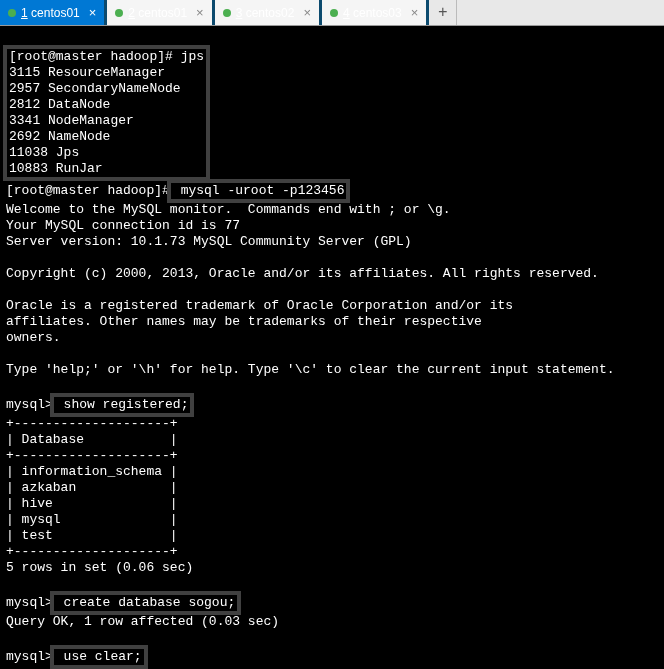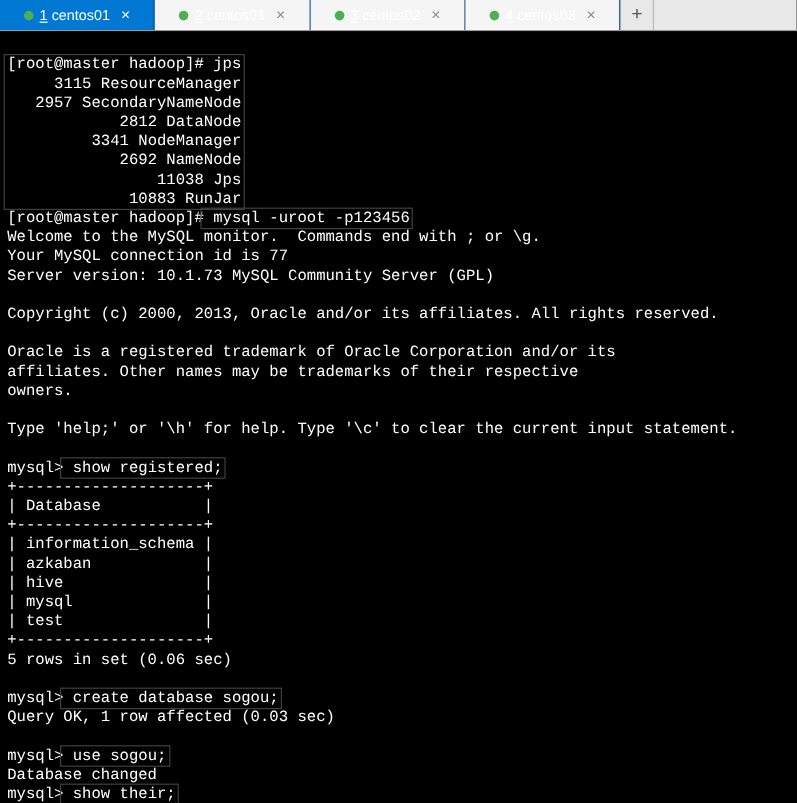--- a/index.html
+++ b/index.html
@@ -16,22 +16,22 @@
   display: flex;
   background: #e8e8e8;
   height: 26px;
   align-items: stretch;
   border-bottom: 1px solid #999;
 }
 .tab {
   display: flex;
   align-items: center;
   gap: 5px;
-  padding: 0 20px;
-  border-right: 1px solid #0c4a6e;
+  padding: 0 8px;
+  border-right: 3px solid #0c4a6e;
   background: #f5f5f5;
   cursor: pointer;
   font-family: Arial, sans-serif;
   font-size: 12px;
 }
 .tab.active {
   background: #0078d4;
   color: #fff;
 }
 .tab .dot {
@@ -61,25 +61,24 @@
 .terminal {
   background: #000;
   color: #fff;
   padding: 4px 6px;
   line-height: 16px;
   white-space: pre;
   font-size: 13px;
   position: relative;
 }
 .hl {
-  border: 1px solid #404040;
+  border: 4px solid #404040;
   display: inline-block;
   padding: 0 2px;
   margin: -1px -3px;
-  text-align: right;
 }
 </style>
 </head>
 <body>
 
 <div class="tab-bar">
   <div class="tab active">
     <span class="dot"></span>
     <span><span class="num">1</span> <span>centos01</span></span>
     <span class="close">×</span>
@@ -132,19 +131,19 @@
 <span>| azkaban            |</span>
 <span>| hive               |</span>
 <span>| mysql              |</span>
 <span>| test               |</span>
 <span>+--------------------+</span>
 <span>5 rows in set (0.06 sec)</span>
 
 <span>mysql&gt;</span><span class="hl"><span> create database sogou;</span></span>
 <span>Query OK, 1 row affected (0.03 sec)</span>
 
-<span>mysql&gt;</span><span class="hl"><span> use sogou;</span></span>
+<span>mysql&gt;</span><span class="hl"><span> use clear;</span></span>
 <span>Database changed</span>
 <span>mysql&gt;</span><span class="hl"><span> show their;</span></span>
 
 
  
 </div>
 
 </body></html>

